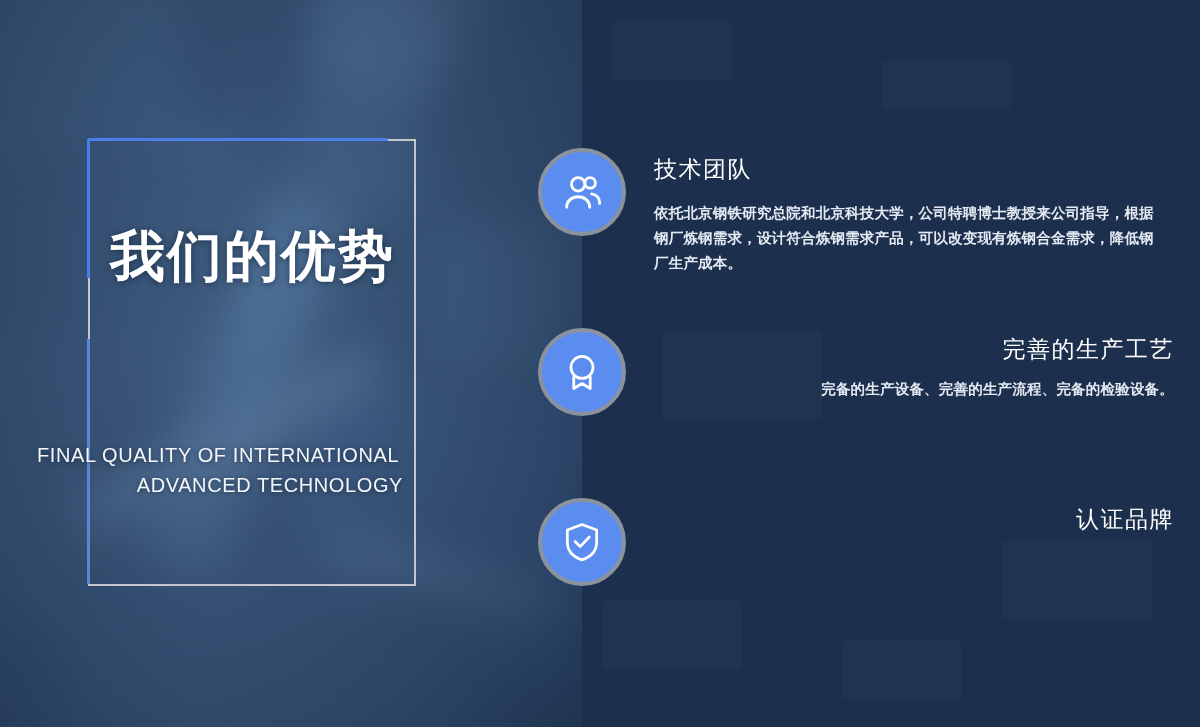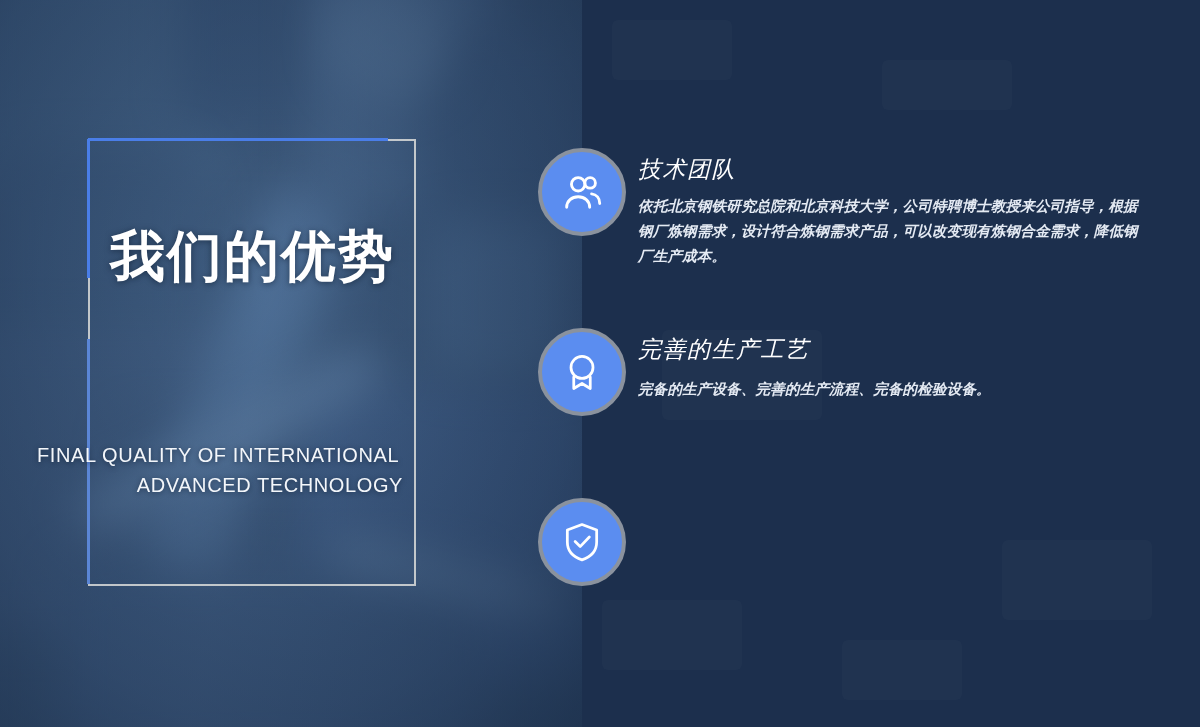--- a/index.html
+++ b/index.html
@@ -86,32 +86,32 @@
 
   .icon-circle{
     position:absolute; left:0; top:0;
     width:88px; height:88px; border-radius:50%;
     background:#5b8df0;
     border:4px solid #8a929e;
     display:flex; align-items:center; justify-content:center;
   }
   .icon-circle svg{ display:block; }
 
-  .f-body{ position:absolute; left:100px; top:0; width:500px;font-style:italic; }
+  .f-body{ position:absolute; left:116px; top:0; width:500px; }
   .f-title{
     font-size:23px; color:#ffffff; font-weight:400;
     letter-spacing:1.5px; line-height:30px;
     margin-top:6px;
   }
   .f-desc{
-    margin-top:10px;
+    margin-top:17px;
     font-size:14.5px; line-height:25px; color:#e4eaf3;
     font-weight:700; letter-spacing:.2px;
   }
-  .f2 .f-body, .f3 .f-body{ width:520px; }
+  .f2 .f-body, .f3 .f-body{ width:520px;text-align:right; }
   .f2 .f-desc, .f3 .f-desc{ margin-top:13px; }
 </style>
 </head>
 <body>
 
 <div id="stage">
 
   <div class="photo-panel">
     <div class="photo-blobs">
       <div style="left:-30px;top:-40px;width:260px;height:230px;background:#44607f;"></div>
@@ -185,16 +185,17 @@
   </div>
 
   <div class="feature f3">
     <div class="icon-circle">
       <svg width="44" height="44" viewBox="0 0 48 48" fill="none" stroke="#ffffff" stroke-width="3" stroke-linecap="round" stroke-linejoin="round">
         <path d="M24 5L8 11v13c0 10 7 16.5 16 19.5C33 40.5 40 34 40 24V11L24 5z"></path>
         <path d="M16.5 23.5l5.5 5.5 10-10.5"></path>
       </svg>
     </div>
     <div class="f-body">
+      <div class="f-title">认证品牌</div>
     </div>
   </div>
 
 </div>
 
 </body></html>

